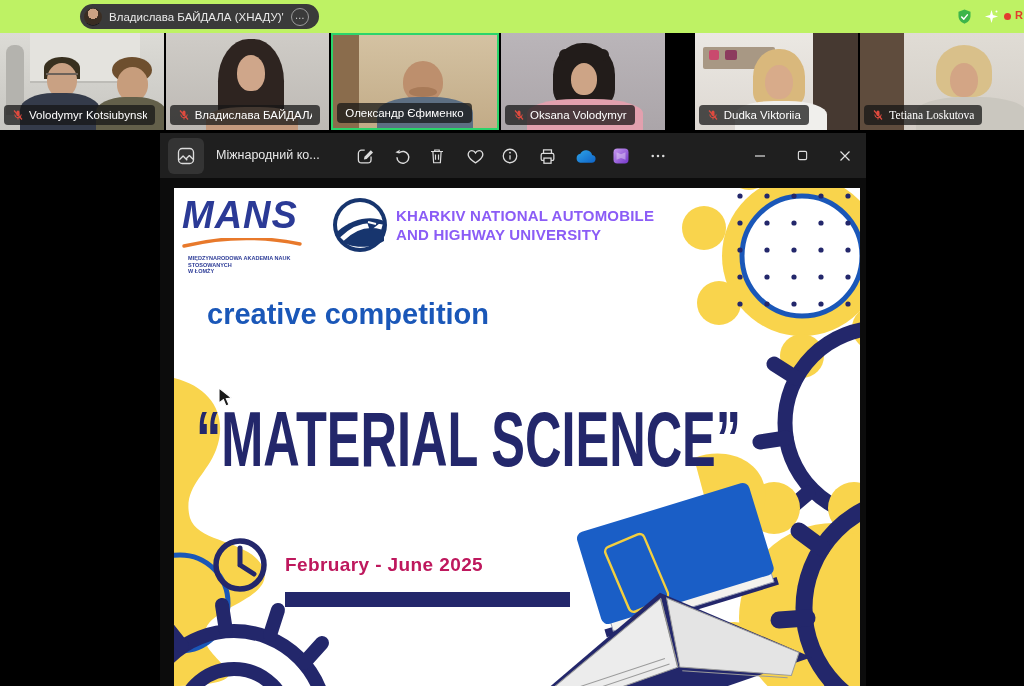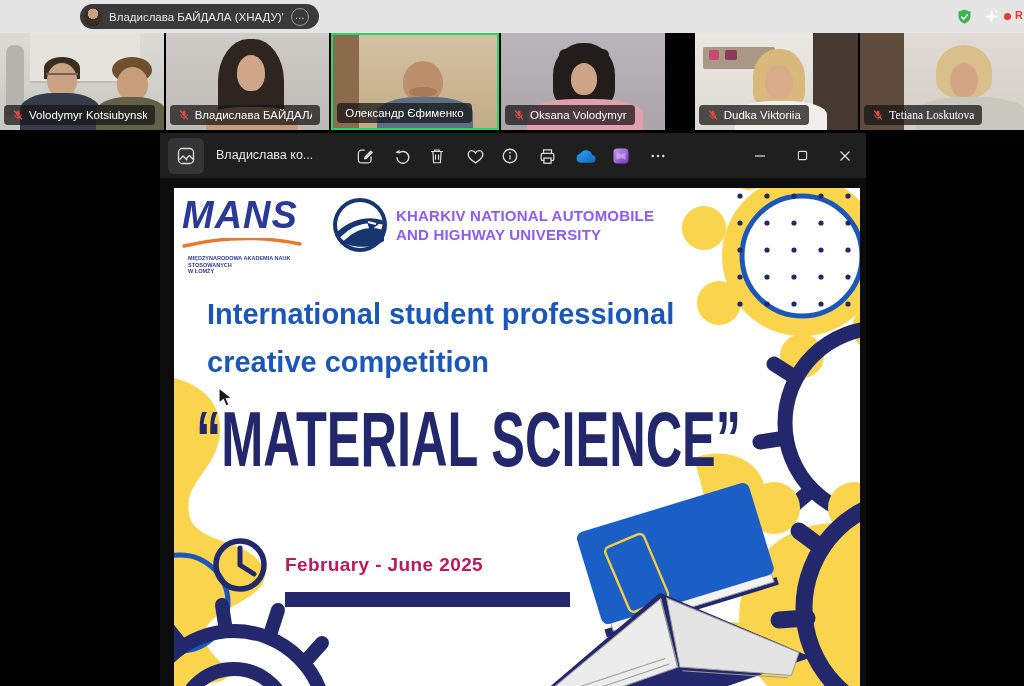--- a/index.html
+++ b/index.html
@@ -1,19 +1,19 @@
 <!DOCTYPE html>
 <html><head>
 <meta charset="utf-8">
 <style>
   html,body{margin:0;padding:0;background:#000;}
   #stage{position:relative;width:1024px;height:686px;background:#000;overflow:hidden;
          font-family:"Liberation Sans",sans-serif;-webkit-font-smoothing:antialiased;}
   
-  .topbar{position:absolute;left:0;top:0;width:1024px;height:48px;background:#e5e5e5;}
+  .topbar{position:absolute;left:0;top:0;width:1024px;height:48px;background:#bef264;}
   .share-pill{position:absolute;left:80px;top:4px;height:25px;display:flex;align-items:center;
               gap:7px;padding:0 10px 0 4px;background:#3a3a3a;border-radius:13px;}
   .share-avatar{width:18px;height:18px;border-radius:50%;
      background:radial-gradient(circle at 50% 32%,#caa183 0 34%,#3a2d22 35% 72%,#1d1d1d 73%);}
   .share-name{font-size:11.5px;color:#e9e9e9;white-space:nowrap;}
   .share-more{width:16px;height:16px;border:1px solid #9a9a9a;border-radius:50%;color:#d8d8d8;
               font-size:10px;line-height:14px;text-align:center;}
   .tb-icon{position:absolute;top:8px;}
   .rec-dot{position:absolute;left:1004px;top:13px;width:7px;height:7px;border-radius:50%;background:#e23b2e;}
   .rec-label{position:absolute;left:1015px;top:9px;font-size:11px;font-weight:700;color:#e23b2e;}
@@ -176,21 +176,21 @@
   </div>
 
   <div class="viewer">
     <div class="titlebar">
       <div class="gallery-tab">
         <svg width="20" height="20" viewBox="0 0 24 24">
           <rect x="3" y="3" width="18" height="18" rx="4.5" fill="none" stroke="#dcdcdc" stroke-width="1.6"></rect>
           <path d="M4 16.5l4.5-4.5 5 5M12.5 15l3.5-3.5 4.5 4.5" fill="none" stroke="#dcdcdc" stroke-width="1.6" stroke-linejoin="round"></path>
         </svg>
       </div>
-      <span class="vtitle">Владислава ко...</span>
+      <span class="vtitle">Міжнародний ко...</span>
 
       <div class="tool-btn" style="left:192px">
         <svg width="19" height="19" viewBox="0 0 24 24" fill="none" stroke="#dcdcdc" stroke-width="1.6">
           <path d="M11 4H7a4 4 0 0 0-4 4v8a4 4 0 0 0 4 4h8a4 4 0 0 0 4-4v-4"></path>
           <path d="M13.5 15l8-8-2.8-2.8-8 8-.7 3.5z" fill="#dcdcdc" stroke="none"></path>
         </svg>
       </div>
       <div class="tool-btn" style="left:229px">
         <svg width="19" height="19" viewBox="0 0 24 24" fill="none" stroke="#dcdcdc" stroke-width="1.8">
           <path d="M7.5 7.5A7.5 7.5 0 1 1 5 13"></path>
@@ -390,21 +390,20 @@
             <path d="M34,22 L48,26 L38,34 Z" fill="#17356e"></path>
             <path d="M36,25 L44,27" stroke="#ffffff" stroke-width="2"></path>
           </svg>
           <div class="khnadu-text">
             <div>KHARKIV NATIONAL AUTOMOBILE</div>
             <div>AND HIGHWAY UNIVERSITY</div>
           </div>
         </div>
 
         <div class="slide-title">
-          <div>International student professional</div>
           <div>creative competition</div>
         </div>
 
         <svg style="position:absolute;left:22px;top:206px" width="560" height="90" viewBox="0 0 560 90">
           <text x="0" y="72" font-family="Liberation Sans, sans-serif" font-size="78" font-weight="bold" fill="#23276b" textLength="545" lengthAdjust="spacingAndGlyphs">“MATERIAL SCIENCE”</text>
         </svg>
 
         <div class="date-label">February - June 2025</div>
         <div class="date-bar"></div>
       </div>

